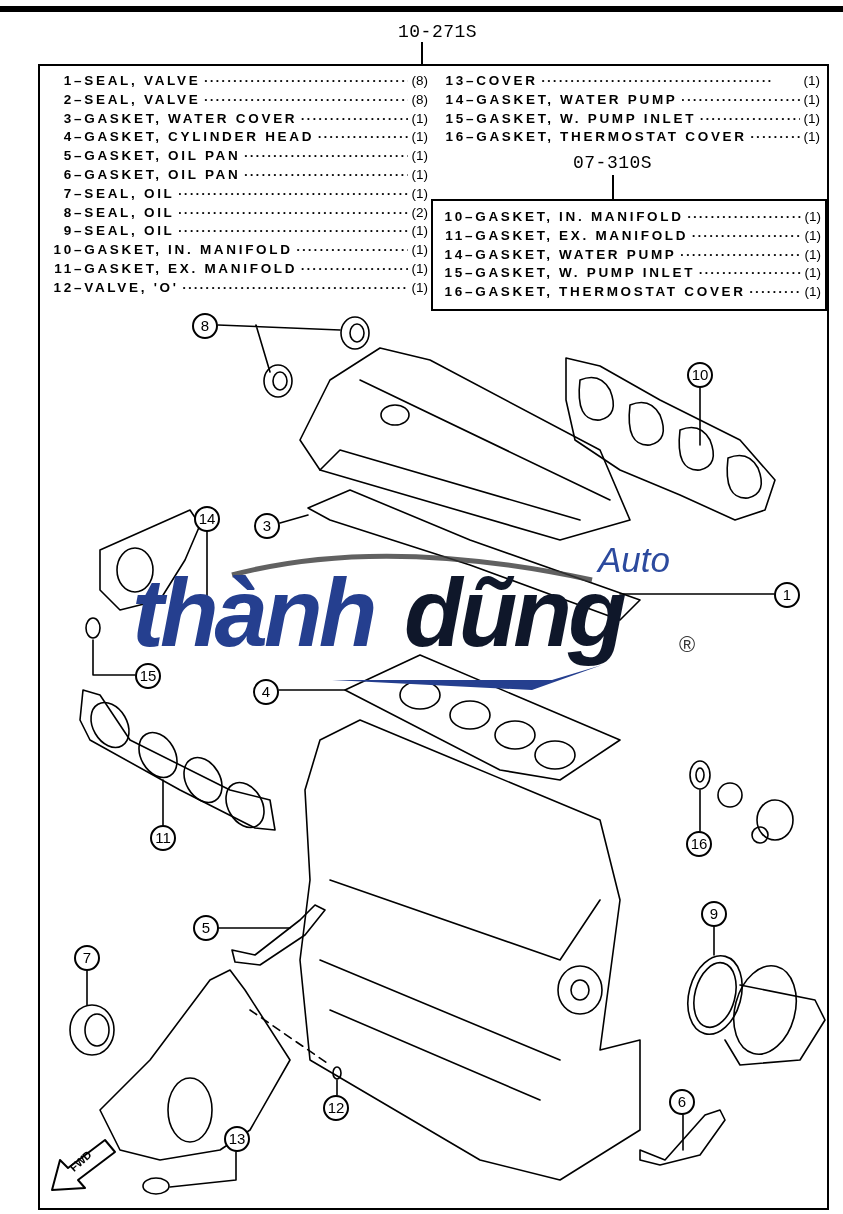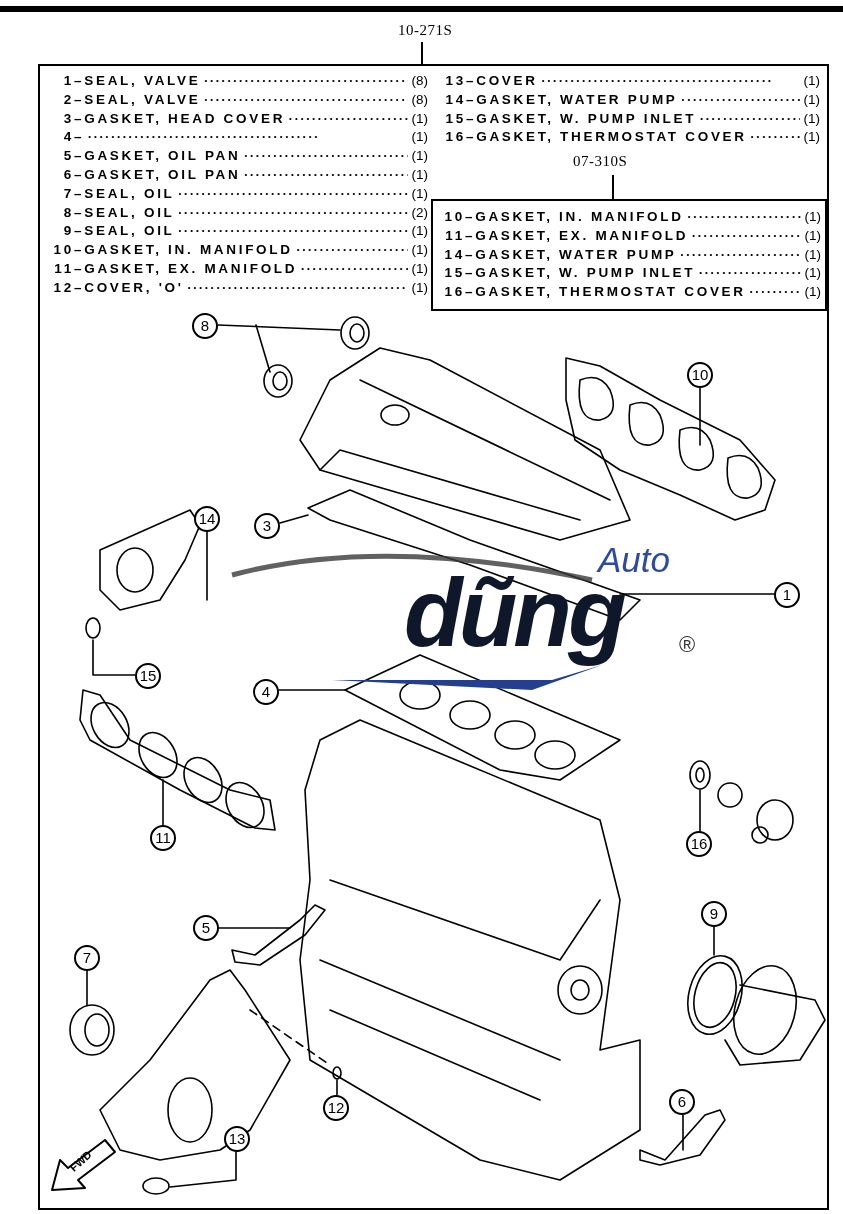--- a/index.html
+++ b/index.html
@@ -1,19 +1,19 @@
 <!DOCTYPE html>
 <html><head>
 <meta charset="utf-8">
 <style>
   html, body { margin: 0; padding: 0; background: #ffffff; }
   body { width: 843px; height: 1214px; position: relative; overflow: hidden;
          font-family: "DejaVu Sans", "Liberation Sans", sans-serif; color: #000; }
   .top-rule { position: absolute; left: 0; top: 6px; width: 843px; height: 6px; background: #000; }
-  .kit-code { position: absolute; font-family: Liberation Serif, serif; font-size: 15px; letter-spacing: 0.5px; }
+  .kit-code { position: absolute; font-family: Liberation Mono, monospace; font-size: 18px; letter-spacing: 0.5px; }
   .kit-main { left: 398px; top: 22px; }
   .kit-sub { left: 573px; top: 153px; }
   .vline { position: absolute; width: 2px; background: #000; }
   .frame { position: absolute; left: 38px; top: 64px; width: 791px; height: 1146px; border: 2px solid #000; box-sizing: border-box; }
   .parts-list { position: absolute; margin: 0; padding: 0; list-style: none; font-family: "Liberation Sans", sans-serif; font-weight: bold; font-size: 13.5px; letter-spacing: 2.7px; }
   .parts-list li { height: 18.8px; line-height: 18.8px; display: flex; white-space: nowrap; }
   .parts-list .num { display: inline-block; text-align: right; }
   .parts-list .dots { flex: 1; overflow: hidden; letter-spacing: 3px; font-weight: normal; margin: 0 4px; }
   .parts-list .dots::before { content: "••••••••••••••••••••••••••••••••••••••••"; font-size: 8px; vertical-align: middle; }
   .parts-list .qty { font-weight: normal; letter-spacing: 0; }
@@ -53,27 +53,28 @@
   <li>
       <span class="num">2</span>
       <span>–</span>
       <span>SEAL, VALVE</span>
       <span class="dots"></span>
       <span class="qty">(8)</span>
     </li>
   <li>
       <span class="num">3</span>
       <span>–</span>
-      <span>GASKET, HEAD COVER</span>
+      <span>GASKET, WATER COVER</span>
       <span class="dots"></span>
       <span class="qty">(1)</span>
     </li>
   <li>
       <span class="num">4</span>
       <span>–</span>
+      <span>GASKET, CYLINDER HEAD</span>
       <span class="dots"></span>
       <span class="qty">(1)</span>
     </li>
   <li>
       <span class="num">5</span>
       <span>–</span>
       <span>GASKET, OIL PAN</span>
       <span class="dots"></span>
       <span class="qty">(1)</span>
     </li>
@@ -115,21 +116,21 @@
   <li>
       <span class="num">11</span>
       <span>–</span>
       <span>GASKET, EX. MANIFOLD</span>
       <span class="dots"></span>
       <span class="qty">(1)</span>
     </li>
   <li>
       <span class="num">12</span>
       <span>–</span>
-      <span>COVER, 'O'</span>
+      <span>VALVE, 'O'</span>
       <span class="dots"></span>
       <span class="qty">(1)</span>
     </li>
 </ul>
 
 <ul class="parts-list list-right">
   <li>
       <span class="num">13</span>
       <span>–</span>
       <span>COVER</span>
@@ -325,16 +326,17 @@
 <div class="callout" style="left:74px; top:945px;">7</div>
 <div class="callout" style="left:669px; top:1089px;">6</div>
 <div class="callout" style="left:323px; top:1095px;">12</div>
 <div class="callout" style="left:224px; top:1126px;">13</div>
 
 <div class="watermark">
   <svg style="position:absolute; left:0; top:0;" width="590" height="150">
     <path d="M100 35 Q250 -5 460 40" stroke="#3a3a3a" stroke-width="5" fill="none" opacity="0.8"></path>
     <path d="M200 140 L420 140 L470 125 L400 150 Z" fill="#253f8f"></path>
   </svg>
+  <span class="wm-thanh">thành</span>
   <span class="wm-dung">dũng</span>
   <span class="wm-auto">Auto</span>
   <span class="wm-reg">®</span>
 </div>
 
 </body></html>

